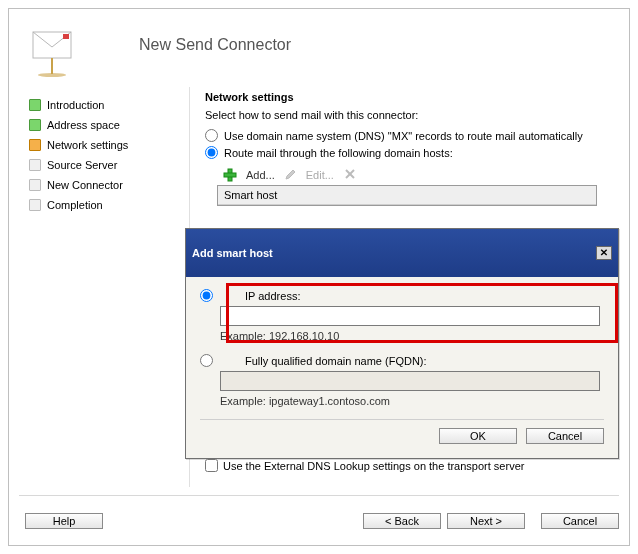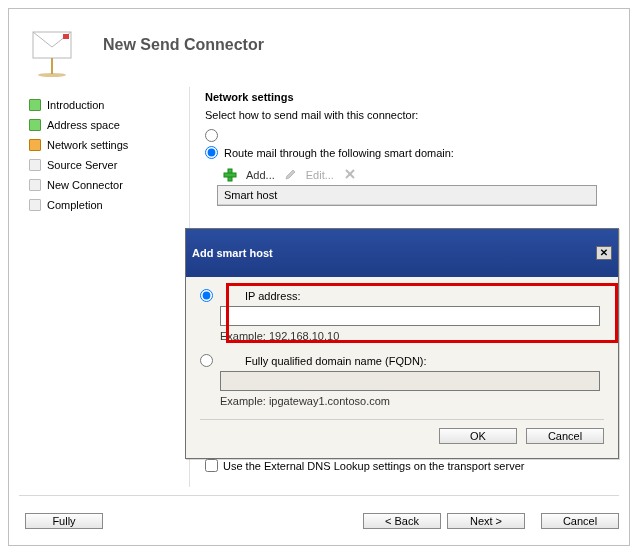--- a/index.html
+++ b/index.html
@@ -26,22 +26,23 @@
     height: 60px;
   }
   .envelope-icon {
     width: 44px; height: 34px;
     position: relative;
     margin-right: 30px;
   }
   .envelope-icon svg { display:block; }
   .title {
     font-size: 16px;
-    font-weight: bold;
+    font-weight: normal;
     color: #555;
+    margin-left: 36px;
   }
   .divider-v {
     position: absolute;
     left: 180px;
     top: 78px;
     width: 0;
     height: 400px;
     border-left: 1px solid #e0e0e0;
   }
   .sidebar {
@@ -267,24 +268,25 @@
         <span>Completion</span>
       </div>
   </div>
 
   <div class="content">
     <div class="section-title">Network settings</div>
     <div class="hint">Select how to send mail with this connector:</div>
 
     <label class="radio-row">
       <input type="radio" name="route" style="">
+      <span>Use domain name system (DNS) "MX" records to route mail automatically</span>
     </label>
     <label class="radio-row">
       <input type="radio" name="route" checked="" style="">
-      <span>Route mail through the following smart domain:</span>
+      <span>Route mail through the following domain hosts:</span>
     </label>
 
     <div class="toolbar">
       <span class="tb-btn">
         <span class="add-icon">
           <svg width="14" height="14" viewBox="0 0 14 14">
               <rect x="5" y="1" width="4" height="12" fill="#3cb43c" stroke="#178a17"></rect>
               <rect x="1" y="5" width="12" height="4" fill="#3cb43c" stroke="#178a17"></rect>
             </svg>
         </span>
@@ -345,21 +347,21 @@
     </div>
   </div>
 
   <label class="footer-check">
     <input type="checkbox" style="">
     <span>Use the External DNS Lookup settings on the transport server</span>
   </label>
 
   <div class="bottom-bar">
     <div>
-      <button class="btn">Fully</button>
+      <button class="btn">Help</button>
     </div>
     <div class="bottom-right">
       <button class="btn">&lt; Back</button>
       <button class="btn">Next &gt;</button>
       <button class="btn" style="margin-left:16px">Cancel</button>
     </div>
   </div>
 </div>
 
 </body></html>

